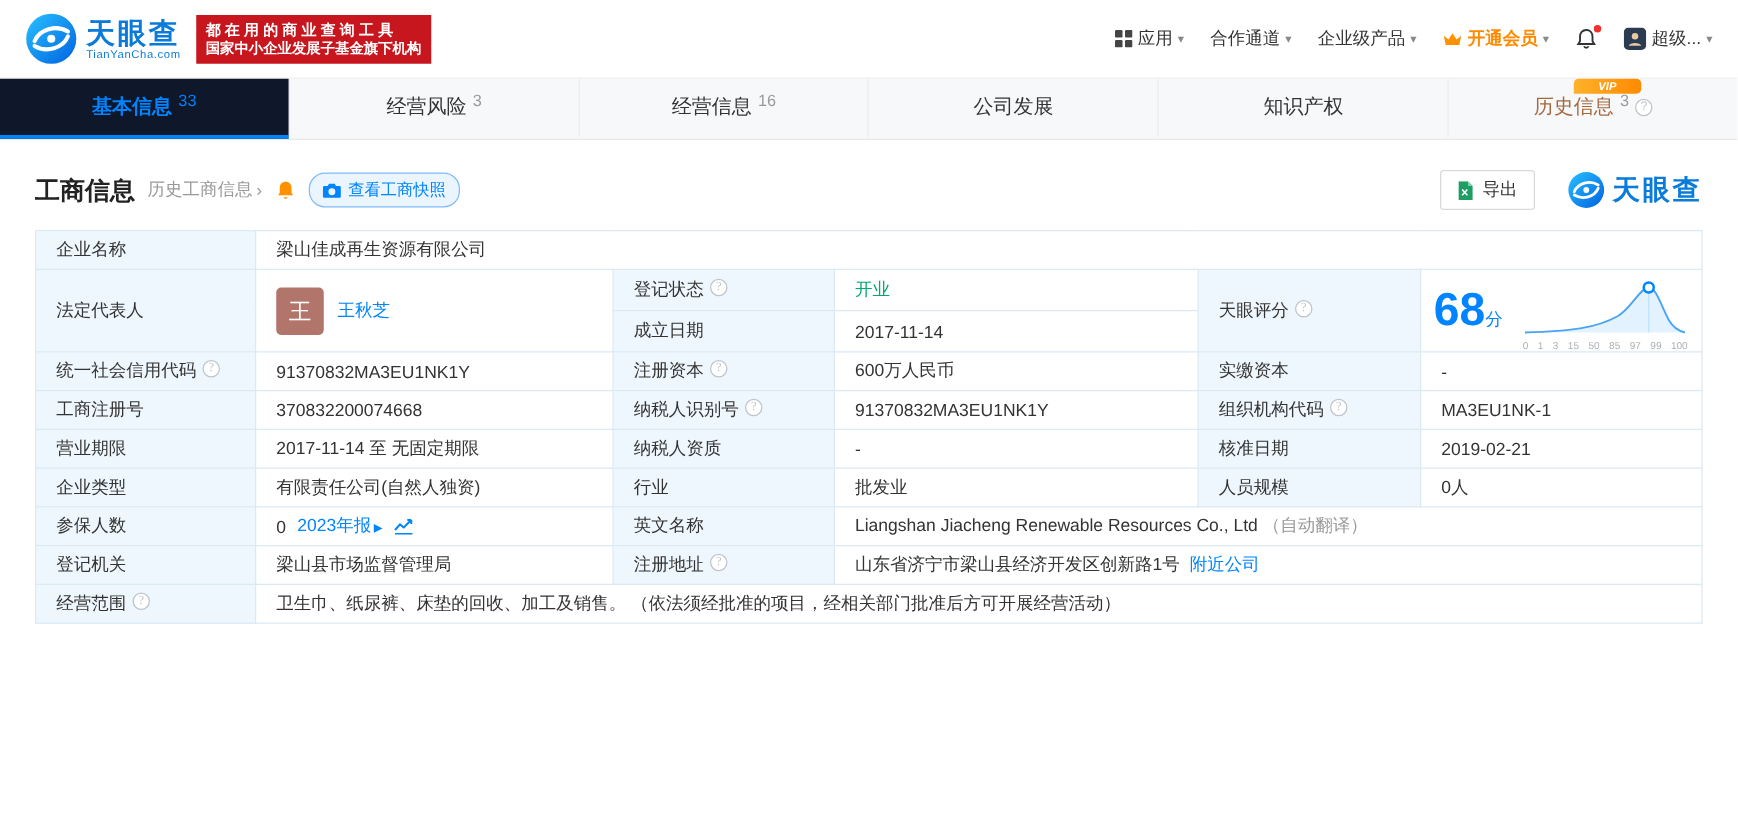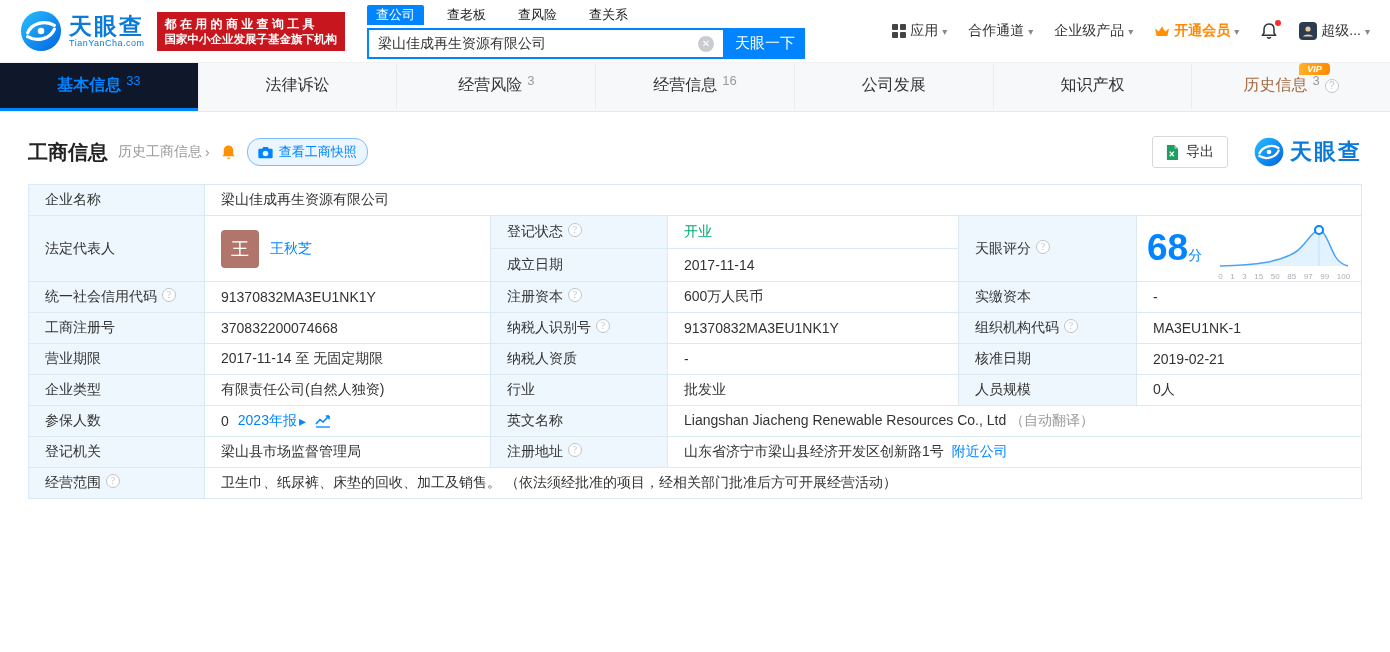--- a/index.html
+++ b/index.html
@@ -45,21 +45,21 @@
   .tab { flex:1; display:flex; align-items:center; justify-content:center; gap:5px;
     font-size:16px; color:#333; cursor:pointer; border-left:1px solid #ececec;
     border-bottom:3px solid transparent; }
   .tab:first-child { border-left:0; }
   .tab.active { background:#0f172a; color:#0084ff; font-weight:bold; border-bottom-color:#0084ff; }
   .count { font-size:13px; color:#999; position:relative; top:-5px; font-weight:normal; }
   .tab.active .count { color:#0084ff; }
   .tab.history { color:#a5693f; }
   .tab-rel { position:relative; display:flex; align-items:center; gap:5px; }
   .vip-badge { position:absolute; top:-12px; right:-10px; background:linear-gradient(90deg,#ffb12a,#ff8a00);
-    color:#fff; font-size:9px; font-style:italic; font-weight:bold; padding:1px 8px;
+    color:#fff; font-size:9px; font-style:italic; font-weight:bold; padding:1px 20px;
     border-radius:4px 4px 4px 0; }
   .qicon { width:14px; height:14px; border:1px solid #bfc4cc; border-radius:50%; color:#bfc4cc;
     font-size:10px; line-height:12px; text-align:center; display:inline-block; flex:none;
     cursor:pointer; background:#fff; }
 
   
   .toolbar { display:flex; align-items:center; padding:24px 28px 16px; gap:10px; }
   .sec-title { font-size:20px; font-weight:bold; color:#222; }
   .history-link { font-size:14px; color:#999; display:flex; align-items:center; gap:3px; cursor:pointer; }
   .snapshot-btn { display:flex; align-items:center; gap:6px; border:1px solid #7fbcf7;
@@ -114,35 +114,20 @@
       <div class="logo-cn">天眼查</div>
       <div class="logo-en">TianYanCha.com</div>
     </div>
   </div>
 
   <div class="promo-badge">
     <div class="l1">都 在 用 的 商 业 查 询 工 具</div>
     <div class="l2">国家中小企业发展子基金旗下机构</div>
   </div>
 
-  <div class="search-wrap">
-    <div class="search-tabs">
-      <span class="stab active">查公司</span>
-      <span class="stab">查老板</span>
-      <span class="stab">查风险</span>
-      <span class="stab">查关系</span>
-    </div>
-    <div class="search-row">
-      <div class="search-box">
-        <input type="text" value="梁山佳成再生资源有限公司" style="">
-        <span class="clear-icon">✕</span>
-      </div>
-      <button class="search-btn">天眼一下</button>
-    </div>
-  </div>
 
   <nav class="top-nav">
     <div class="nav-item">
       <svg viewBox="0 0 14 14" width="14" height="14">
         <g fill="#444">
             <rect x="0" y="0" width="6" height="6" rx="1"></rect>
             <rect x="8" y="0" width="6" height="6" rx="1"></rect>
         <rect x="0" y="8" width="6" height="6" rx="1"></rect>
             <rect x="8" y="8" width="6" height="6" rx="1"></rect>
           </g>
@@ -181,23 +166,20 @@
       <span>超级...</span>
       <span class="caret">▾</span>
     </div>
   </nav>
 </header>
 
 <nav class="tabsbar">
   <div class="tab active">
     <span>基本信息</span>
     <span class="count">33</span>
-  </div>
-  <div class="tab">
-    <span>法律诉讼</span>
   </div>
   <div class="tab">
     <span>经营风险</span>
     <span class="count">3</span>
   </div>
   <div class="tab">
     <span>经营信息</span>
     <span class="count">16</span>
   </div>
   <div class="tab">

